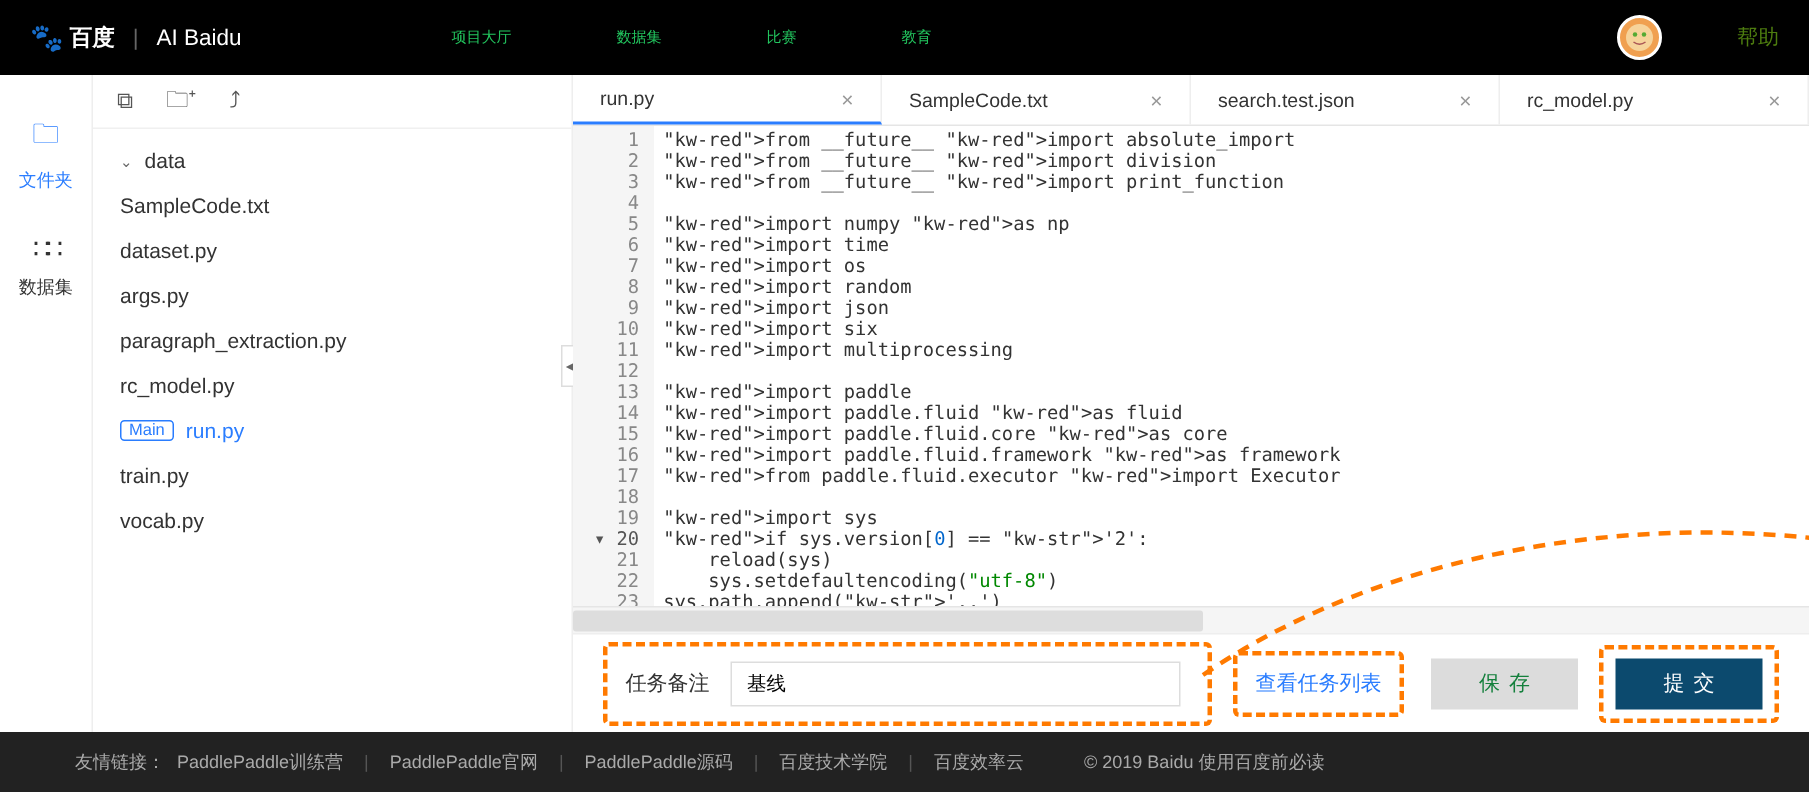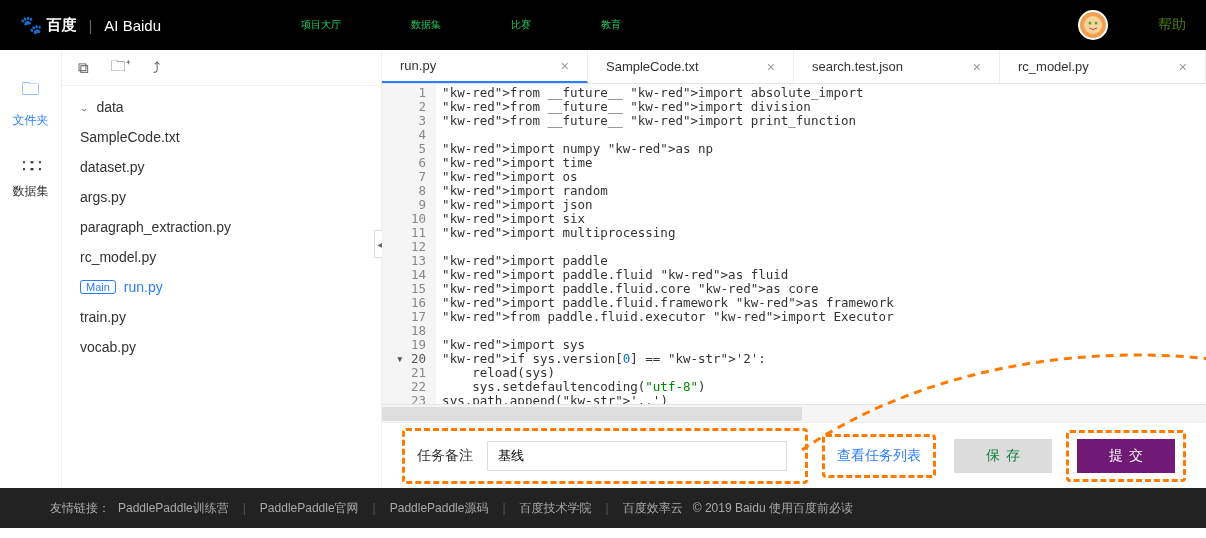--- a/index.html
+++ b/index.html
@@ -50,21 +50,21 @@
   
   .action-bar { height:66px; background:#fff; display:flex; align-items:center; padding:0 20px; gap:14px; border-top:1px solid #eee; }
   .field-wrap { display:flex; align-items:center; gap:14px; border:3px dashed #ff7a00; padding:10px 18px 10px 12px; border-radius:4px; }
   .field-label { font-size:14px; color:#333; }
   .field-input { width:300px; height:30px; border:1px solid #ddd; padding:0 10px; font-size:13px; font-family:inherit; }
   .link-wrap { border:3px dashed #ff7a00; padding:10px 12px; border-radius:4px; margin-left:auto; margin-right:4px;}
   .task-link { color:#2a7dff; text-decoration:none; font-size:14px; }
   .btn { height:34px; padding:0 26px; border:none; font-size:14px; cursor:pointer; letter-spacing:6px; text-indent:6px; }
   .btn-save { background:#dcdcdc; color:#15803d; }
   .submit-wrap { border:3px dashed #ff7a00; padding:6px 8px; border-radius:4px; }
-  .btn-submit { background:#701a75; color:#fff; }
+  .btn-submit { background:#0c4a6e; color:#fff; }
   
   .arrow-overlay { position:absolute; pointer-events:none; }
   
   .footer { background:#222; color:#aaa; font-size:12px; height:40px; display:flex; align-items:center; padding:0 50px; gap:8px; }
   .footer a { color:#aaa; text-decoration:none; }
   .footer-sep { color:#555; margin:0 6px; }
 </style>
 </head>
 <body>
 
@@ -230,14 +230,14 @@
   <span>友情链接：</span>
   <a href="#">PaddlePaddle训练营</a>
     <span class="footer-sep">|</span>
   <a href="#">PaddlePaddle官网</a>
     <span class="footer-sep">|</span>
   <a href="#">PaddlePaddle源码</a>
     <span class="footer-sep">|</span>
   <a href="#">百度技术学院</a>
     <span class="footer-sep">|</span>
   <a href="#">百度效率云</a>
-  <span style="margin-left:2px;">© 2019 Baidu 使用百度前必读</span>
+  <span style="margin-left:32px;">© 2019 Baidu 使用百度前必读</span>
 </div>
 
 </body></html>

